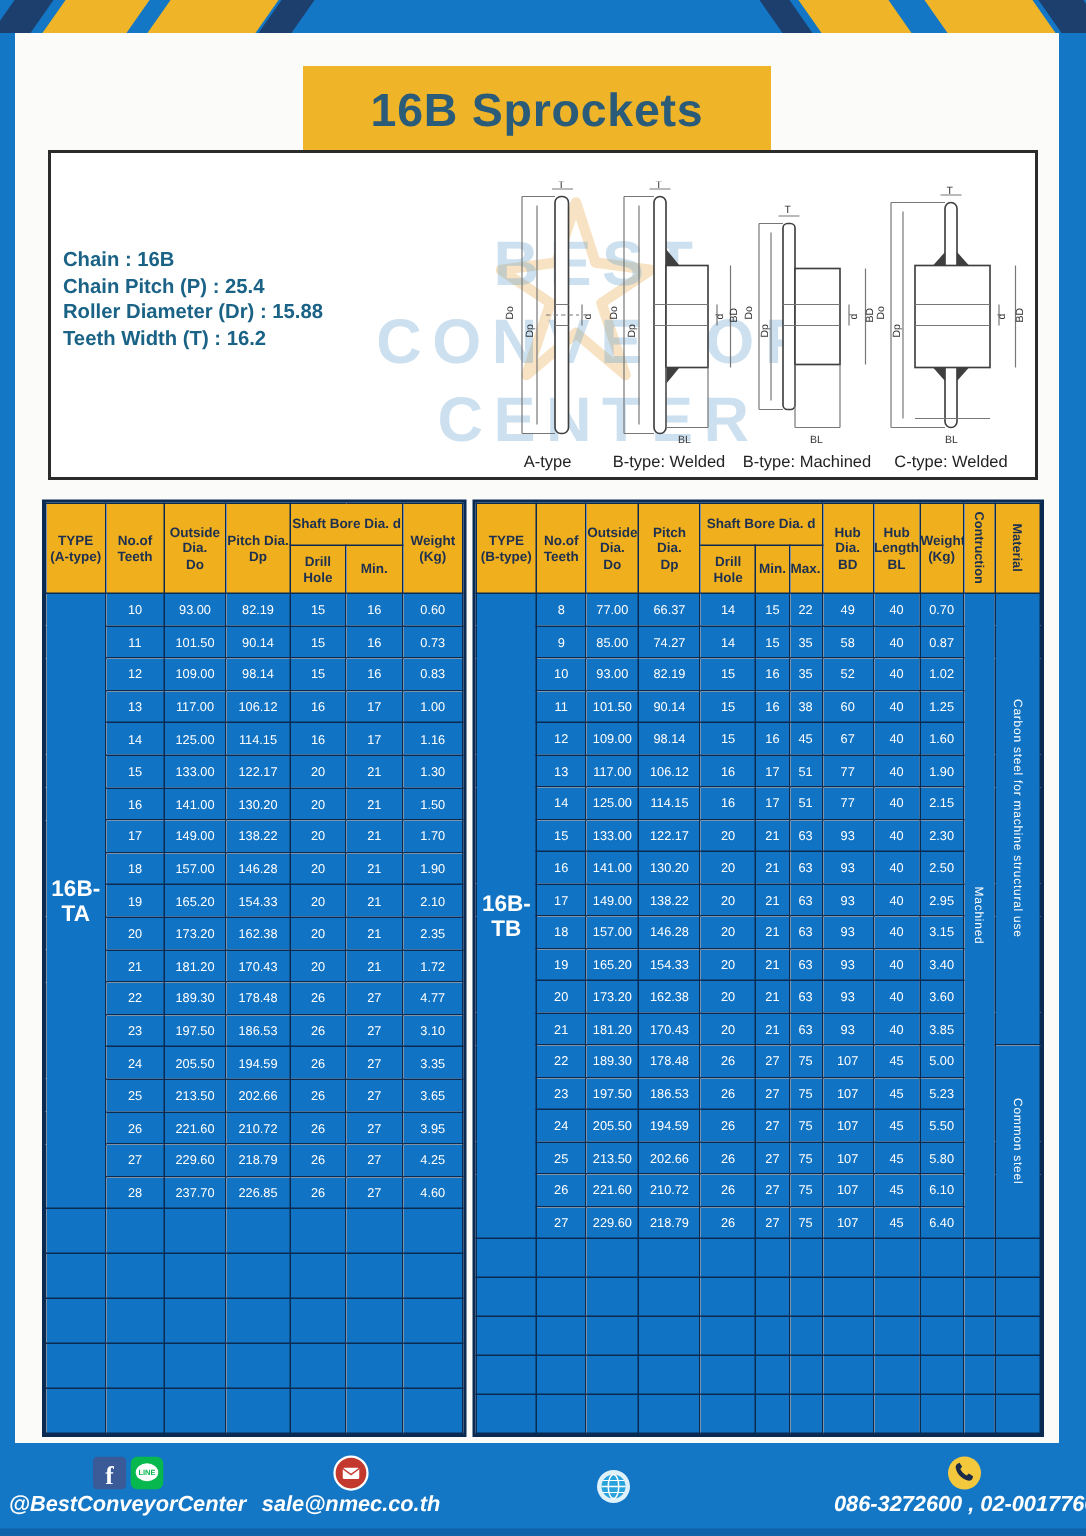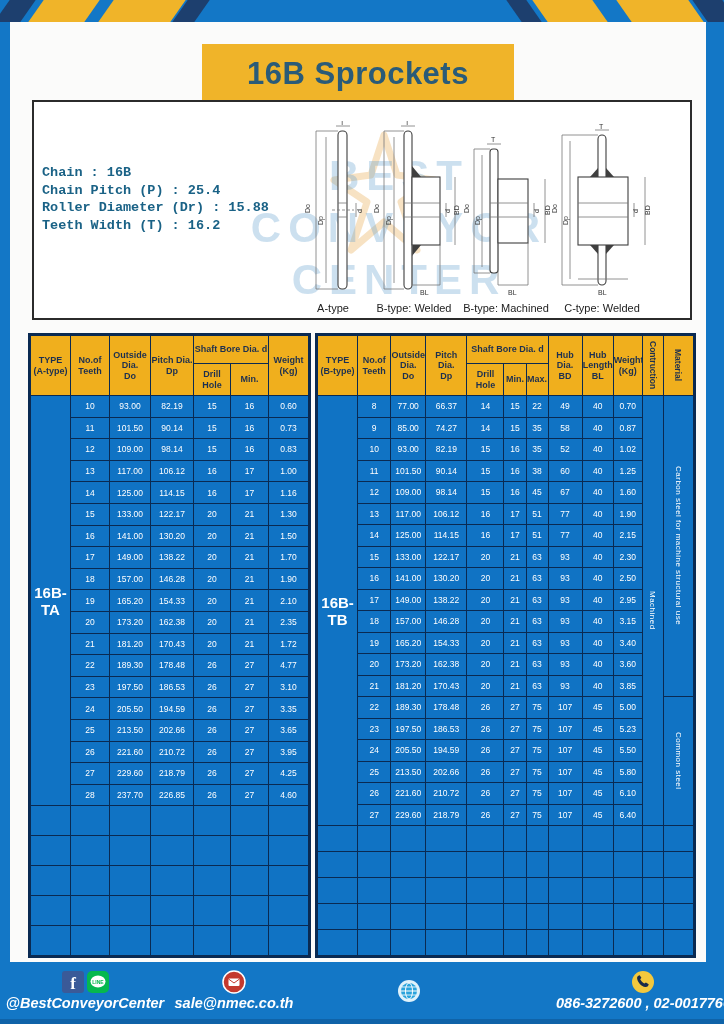--- a/index.html
+++ b/index.html
@@ -18,23 +18,23 @@
   .title-banner{width:312px;height:60px;margin:22px auto 0;background:#f0b429;
       display:flex;align-items:center;justify-content:center;}
   .title-banner span{font-size:31px;font-weight:800;color:#2a5b78;letter-spacing:.5px;}
   
   .spec-box{position:absolute;left:22px;top:78px;width:656px;height:216px;background:#fff;
       border:2px solid #2b2b2b;overflow:hidden;}
   .wm-logo{position:absolute;left:295px;top:28px;opacity:.33;z-index:0;}
   .wm-text{position:absolute;left:150px;top:48px;width:430px;z-index:0;text-align:center;
       color:rgba(96,158,205,0.32);font-weight:800;font-size:42px;line-height:52px;letter-spacing:7px;}
   .spec-lines{position:absolute;left:8px;top:62px;z-index:2;color:#1a6286;font-weight:bold;
-      font-size:13.5px;line-height:17.5px;white-space:nowrap;font-family:Liberation Mono, monospace;}
+      font-size:13.5px;line-height:17.5px;white-space:nowrap;}
   .diagrams{position:absolute;left:232px;right:6px;top:8px;bottom:4px;display:flex;z-index:1;
-      justify-content:center;align-items:flex-end;}
+      justify-content:flex-end;align-items:flex-end;}
   .diag{display:flex;flex-direction:column;align-items:center;}
   .diag .cap{font-size:11px;color:#222;margin-top:1px;white-space:nowrap;}
   .dpart{stroke:#3f3f3f;stroke-width:1.1;fill:#fff;}
   .dln{stroke:#777;stroke-width:.8;fill:none;}
   .dweld{fill:#3f3f3f;}
   text.dim{font-size:7px;fill:#333;font-family:"Liberation Sans",sans-serif;}
   
   .tables{position:absolute;left:20px;top:313px;display:flex;gap:8px;z-index:1;}
   table{border-collapse:collapse;table-layout:fixed;outline:2px solid #0a2a52;}
   th,td{border:1px solid #0a2a52;padding:0;text-align:center;vertical-align:middle;overflow:hidden;}

